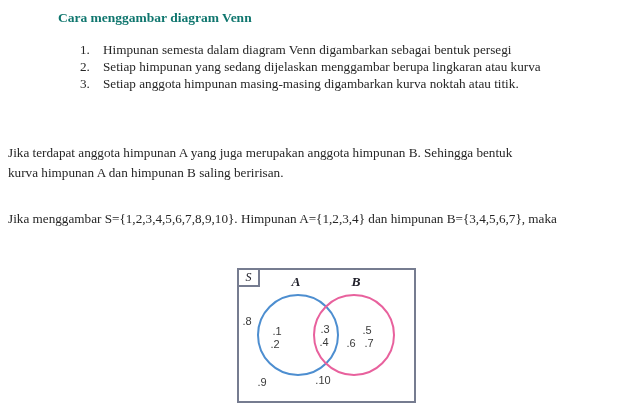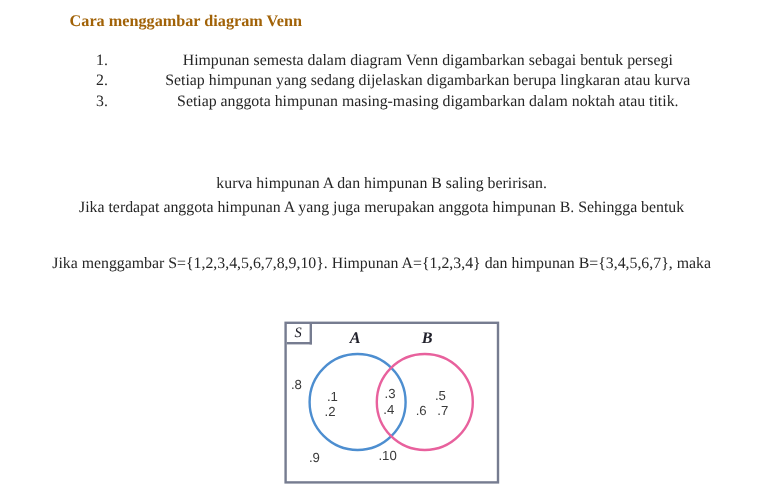--- a/index.html
+++ b/index.html
@@ -14,21 +14,21 @@
     overflow: hidden;
     font-family: "Liberation Serif", serif;
     color: #262626;
   }
   .doc-title {
     position: absolute;
     left: 58px;
     top: 10px;
     font-size: 13.5px;
     font-weight: bold;
-    color: #a16207;
+    color: #0f766e;
     white-space: nowrap;
   }
   .numbered-list {
     position: absolute;
     left: 80px;
     top: 41px;
     width: 530px;
     font-size: 13.2px;
     line-height: 17px;
   }
@@ -40,21 +40,21 @@
   .li-text { flex: 1; }
   .para {
     position: absolute;
     left: 8px;
     width: 620px;
     font-size: 13.2px;
     line-height: 19.5px;
   }
   .para-1 { top: 143px; }
   .para-2 { top: 209px; }
-  .line { white-space: nowrap; text-align: center; }
+  .line { white-space: nowrap; }
 
   
   .venn-frame {
     position: absolute;
     left: 237px;
     top: 268px;
     width: 179px;
     height: 135px;
     border: 2px solid #767c90;
     box-sizing: border-box;
@@ -124,34 +124,34 @@
   <div class="numbered-list">
     <div class="list-item">
       <span class="li-num">1.</span>
       <span class="li-text">
         <div class="line">Himpunan semesta dalam diagram Venn digambarkan sebagai bentuk persegi</div>
       </span>
     </div>
     <div class="list-item">
       <span class="li-num">2.</span>
       <span class="li-text">
-        <div class="line">Setiap himpunan yang sedang dijelaskan digambarkan berupa lingkaran atau kurva</div>
+        <div class="line">Setiap himpunan yang sedang dijelaskan menggambar berupa lingkaran atau kurva</div>
       </span>
     </div>
     <div class="list-item">
       <span class="li-num">3.</span>
       <span class="li-text">
-        <div class="line">Setiap anggota himpunan masing-masing digambarkan dalam noktah atau titik.</div>
+        <div class="line">Setiap anggota himpunan masing-masing digambarkan kurva noktah atau titik.</div>
       </span>
     </div>
   </div>
 
   <div class="para para-1">
+    <div class="line">Jika terdapat anggota himpunan A yang juga merupakan anggota himpunan B. Sehingga bentuk</div>
     <div class="line">kurva himpunan A dan himpunan B saling beririsan.</div>
-    <div class="line">Jika terdapat anggota himpunan A yang juga merupakan anggota himpunan B. Sehingga bentuk</div>
   </div>
 
   <div class="para para-2">
     <div class="line">Jika menggambar S={1,2,3,4,5,6,7,8,9,10}. Himpunan A={1,2,3,4} dan himpunan B={3,4,5,6,7}, maka</div>
   </div>
 
   <div class="venn-frame">
     <div class="universe-box">
       <span>S</span>
     </div>

